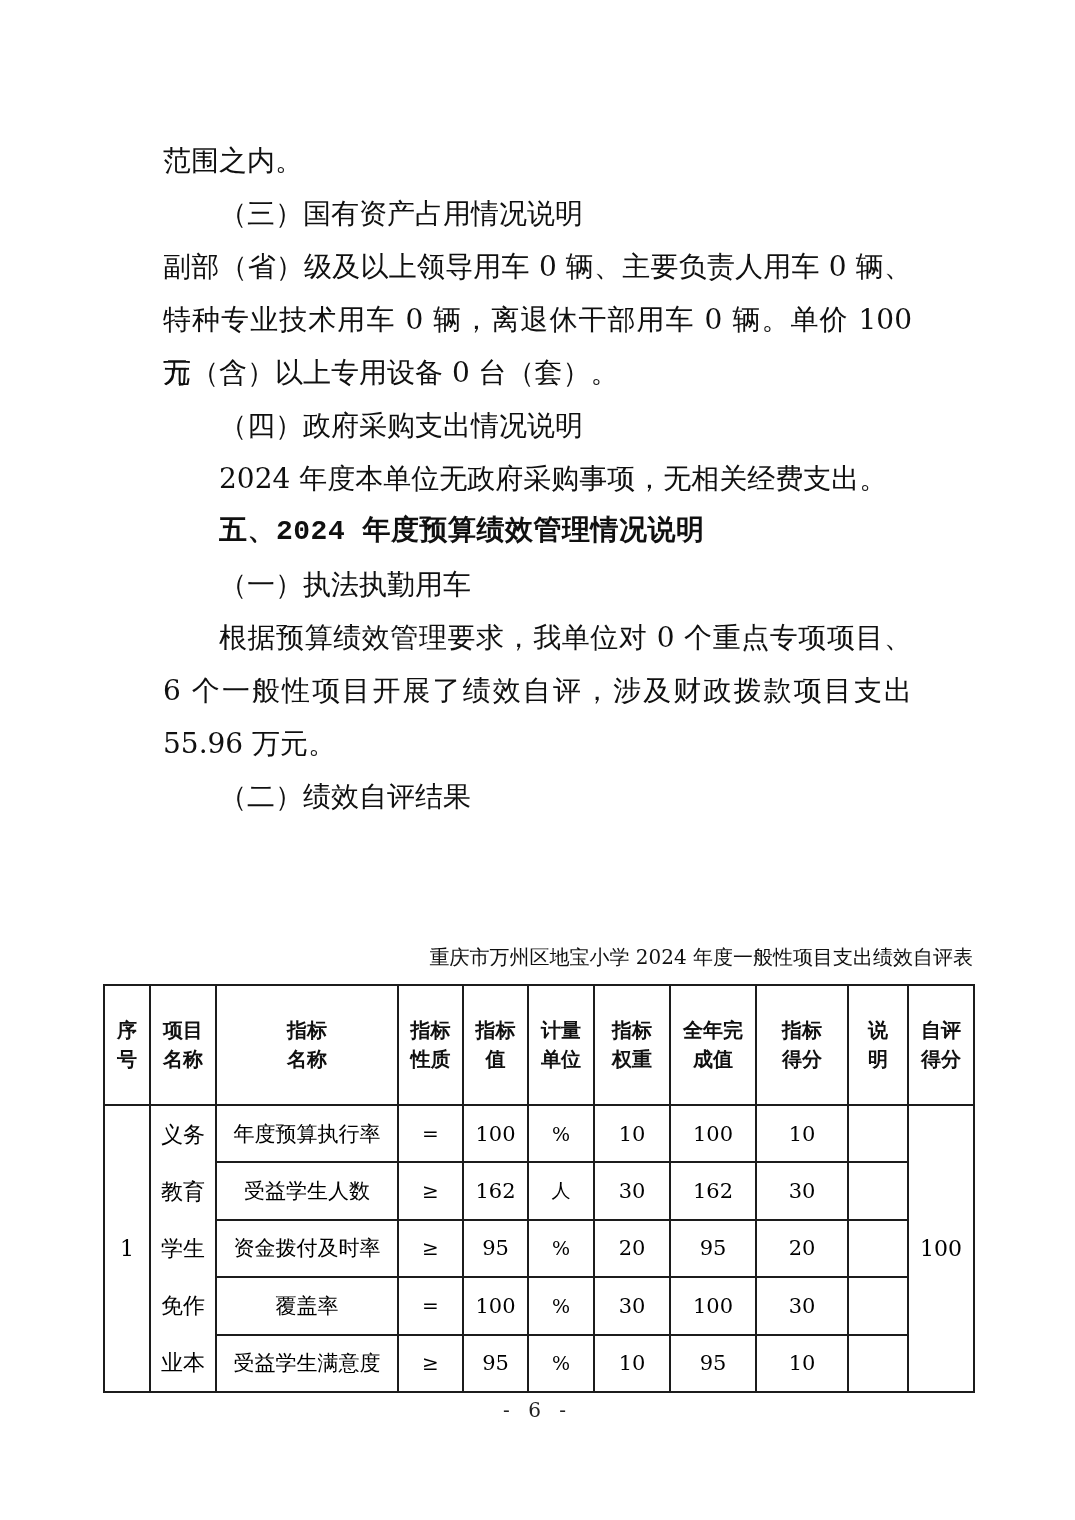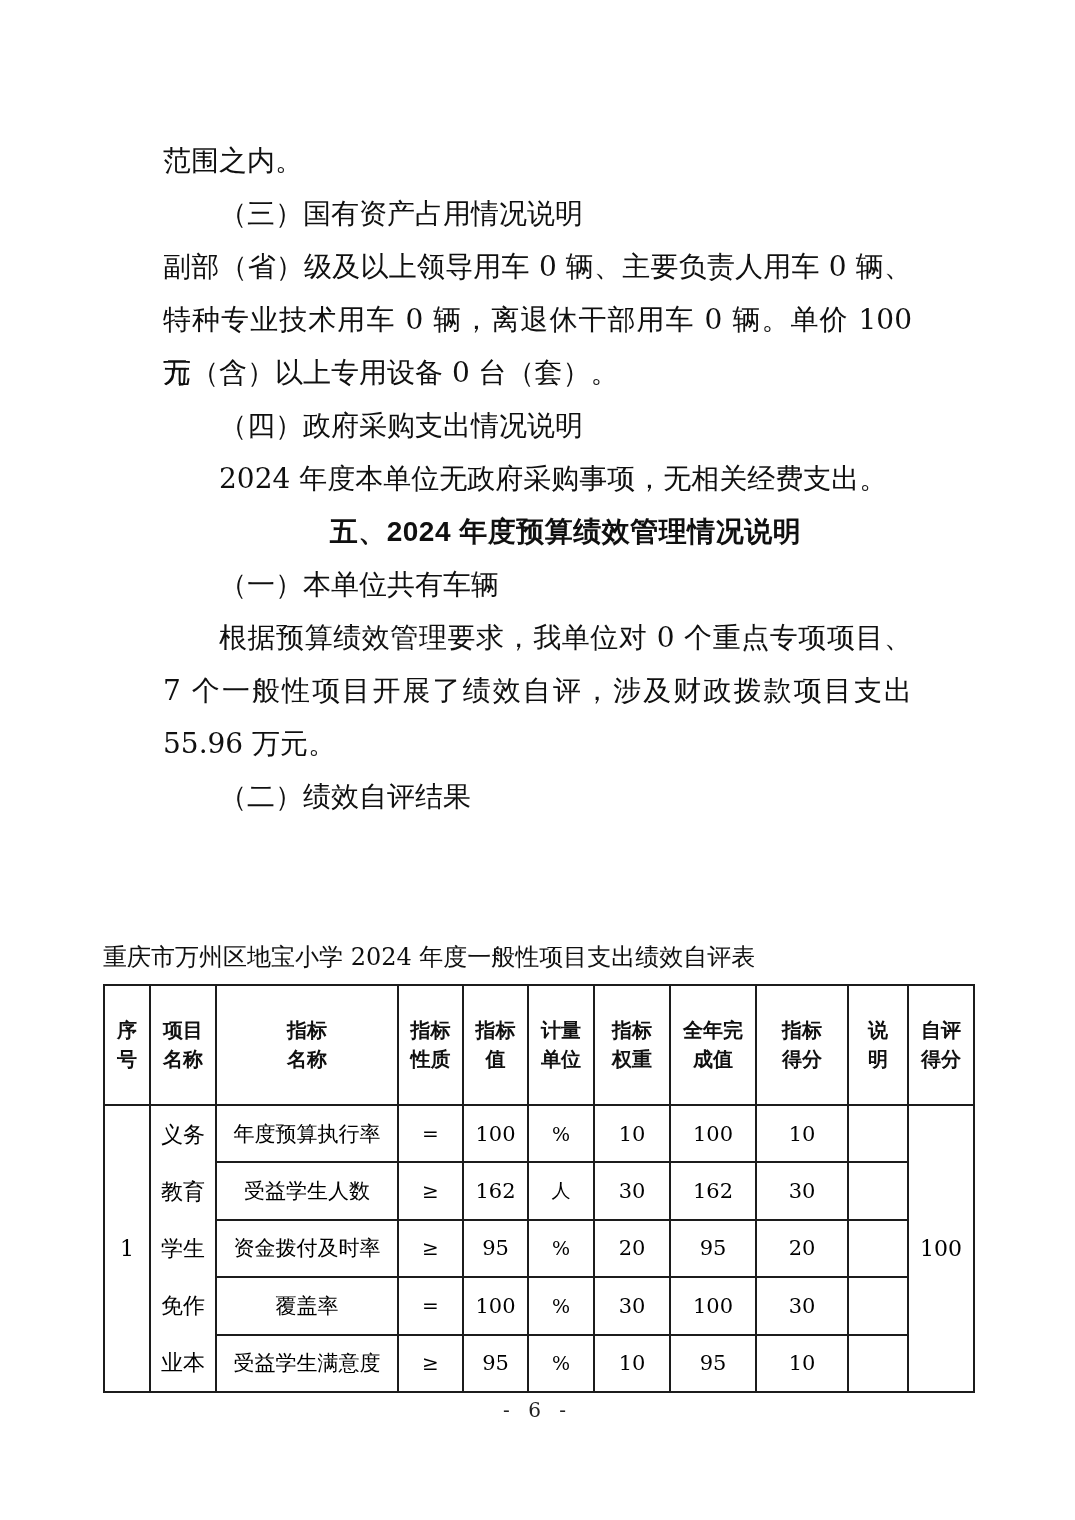--- a/index.html
+++ b/index.html
@@ -25,33 +25,32 @@
     white-space: nowrap;
     color: #101010;
   }
   .line.fill {
     white-space: normal;
     text-align: justify;
     text-align-last: justify;
   }
   .line.indent { text-indent: 56px; }
   .line.heading {
-    font-family: Liberation Sans, sans-serif;
+    font-family: Liberation Mono, monospace;
     font-weight: bold;
     font-size: 28px;
     letter-spacing: 0.5px;
-    text-align: center;
   }
 
   
   .table-caption {
     position: absolute;
     left: 103px; top: 941px; width: 870px;
-    text-align: left;
-    font-size: 24px;
+    text-align: right;
+    font-size: 20px;
     line-height: 32px;
     color: #101010;
     white-space: nowrap;
   }
 
   
   table.selftable {
     position: absolute;
     left: 103px; top: 984px;
     width: 870px;
@@ -107,23 +106,23 @@
 
   <div class="content">
     <div class="line">范围之内。</div>
     <div class="line indent">（三）国有资产占用情况说明</div>
     <div class="line fill">副部（省）级及以上领导用车 0 辆、主要负责人用车 0 辆、</div>
     <div class="line fill">特种专业技术用车 0 辆，离退休干部用车 0 辆。单价 100 万</div>
     <div class="line">元（含）以上专用设备 0 台（套）。</div>
     <div class="line indent">（四）政府采购支出情况说明</div>
     <div class="line indent">2024 年度本单位无政府采购事项，无相关经费支出。</div>
     <div class="line indent heading">五、2024 年度预算绩效管理情况说明</div>
-    <div class="line indent">（一）本单位共有车辆</div>
+    <div class="line indent">（一）执法执勤用车</div>
     <div class="line indent fill">根据预算绩效管理要求，我单位对 0 个重点专项项目、</div>
-    <div class="line fill">7 个一般性项目开展了绩效自评，涉及财政拨款项目支出</div>
+    <div class="line fill">6 个一般性项目开展了绩效自评，涉及财政拨款项目支出</div>
     <div class="line">55.96 万元。</div>
     <div class="line indent">（二）绩效自评结果</div>
   </div>
 
   <div class="table-caption">重庆市万州区地宝小学 2024 年度一般性项目支出绩效自评表</div>
 
   <table class="selftable">
     <colgroup>
       <col style="width:46px">
         <col style="width:66px">

